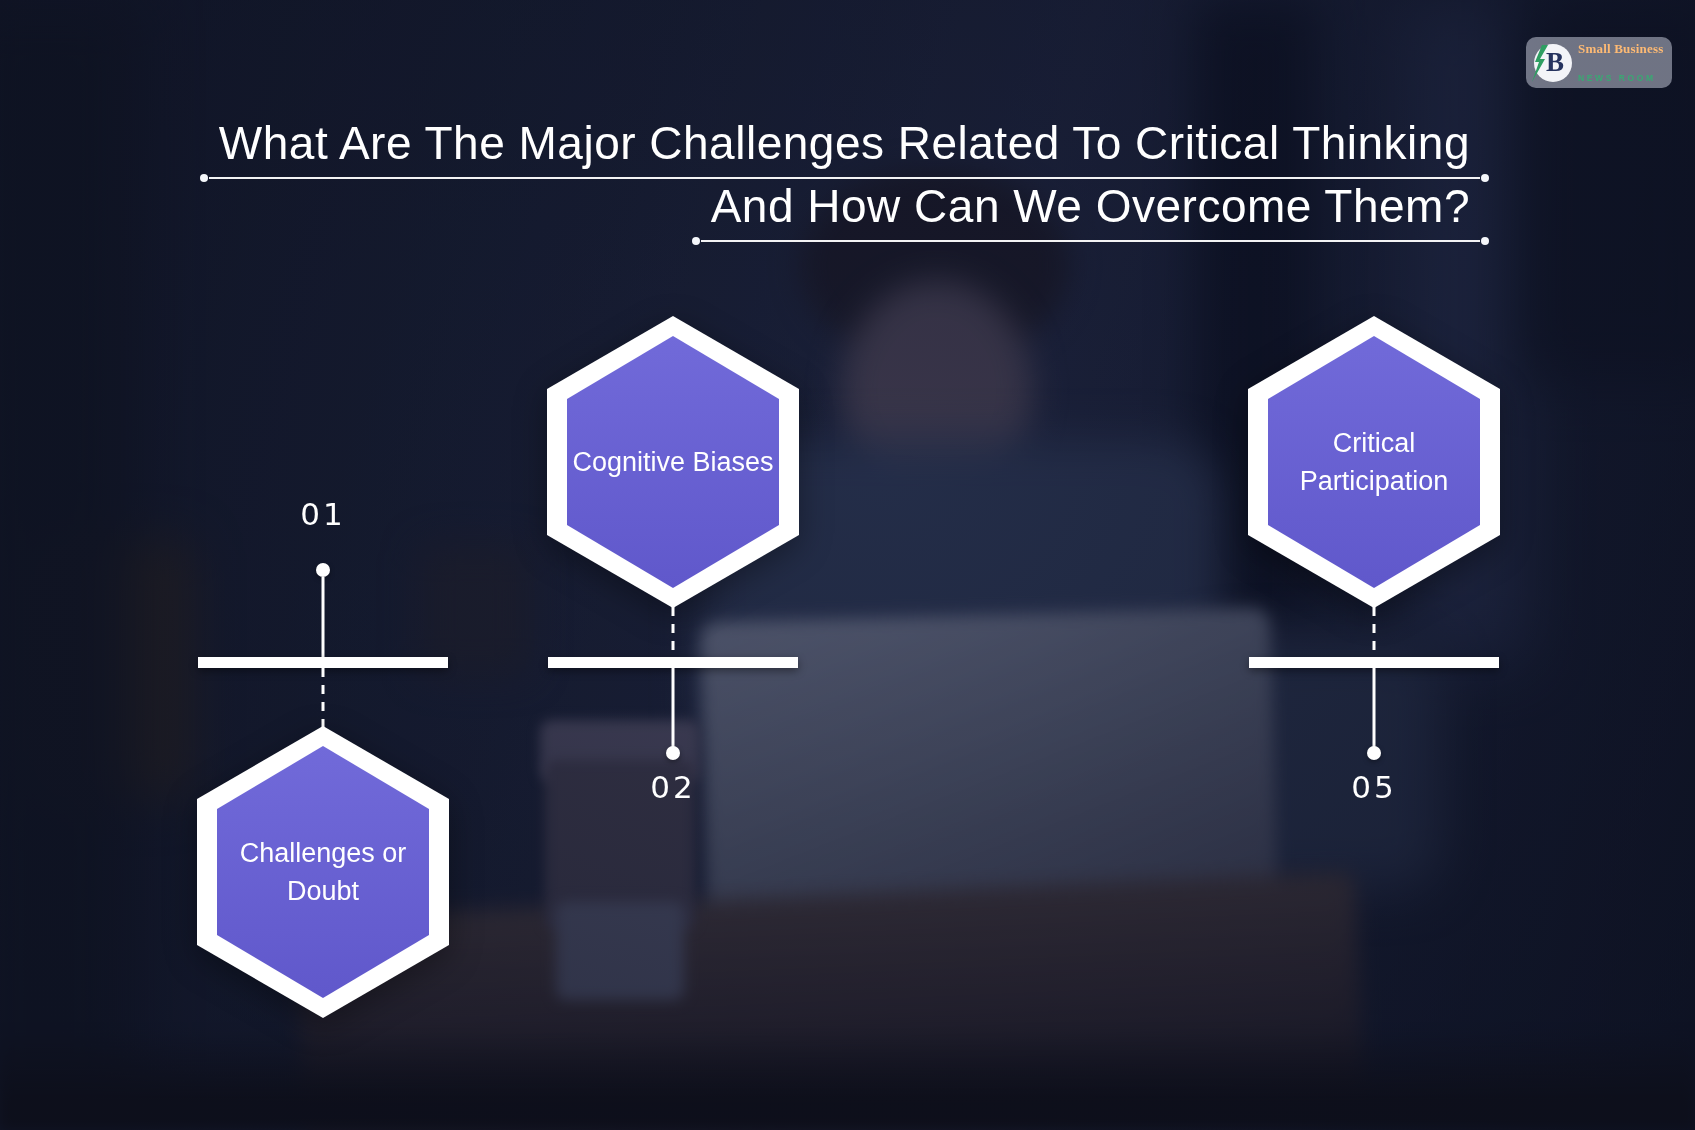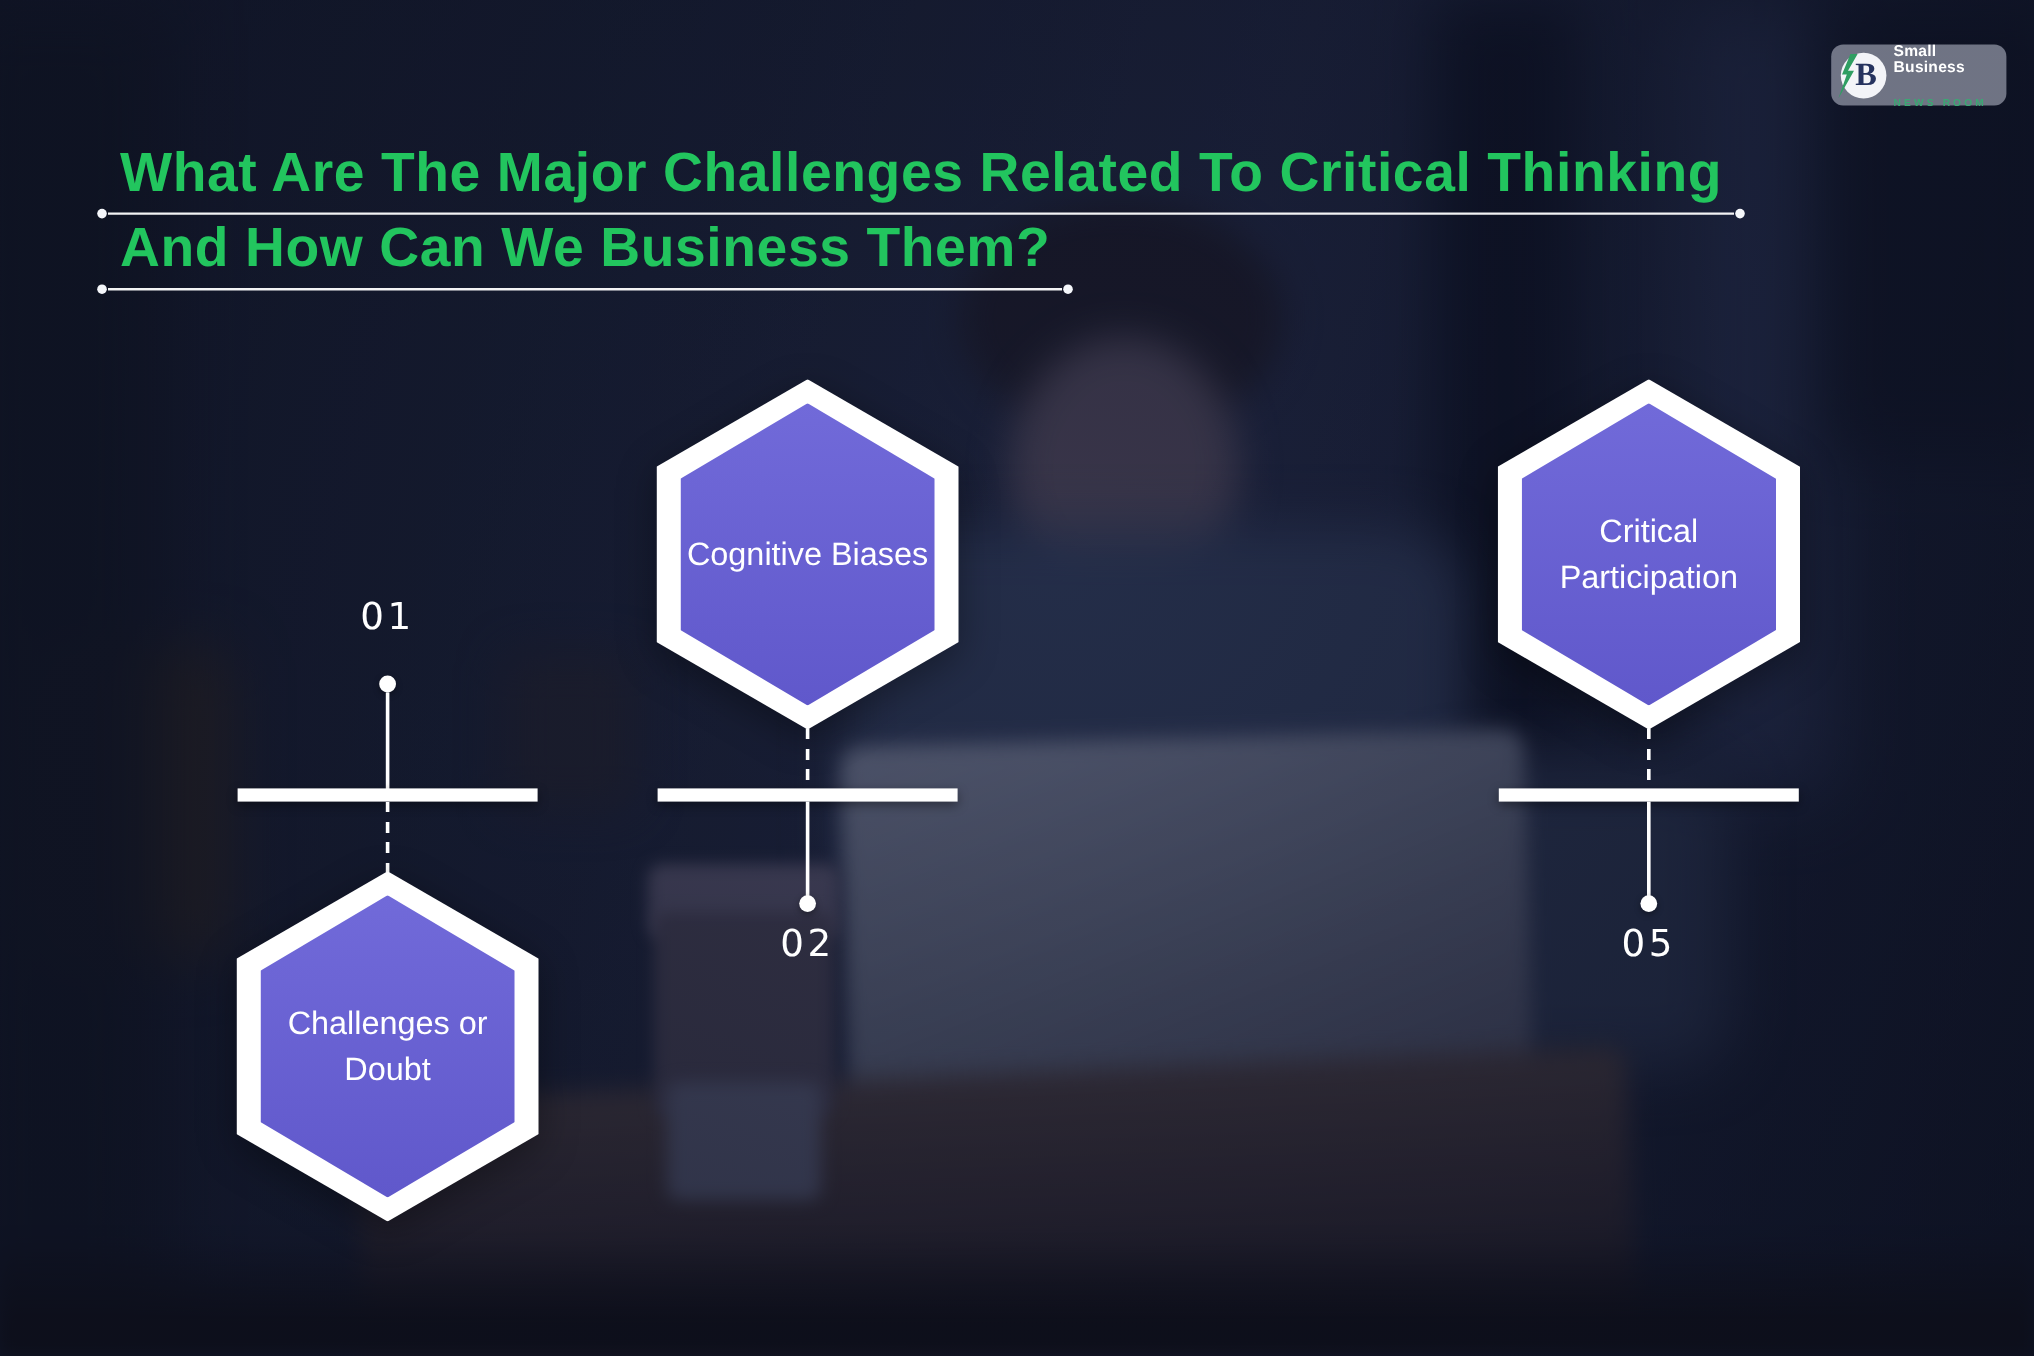--- a/index.html
+++ b/index.html
@@ -26,22 +26,22 @@
     background:linear-gradient(180deg,#4d3f41 0%,#3a2f35 45%,#1f1a24 100%);
     filter:blur(10px);transform:rotate(-2.5deg);border-radius:14px;}
   .ph-cup-lid{left:540px;top:720px;width:160px;height:62px;background:#5d5870;border-radius:12px;filter:blur(6px);}
   .ph-cup{left:545px;top:760px;width:150px;height:170px;background:#4a4456;border-radius:10px;filter:blur(6px);}
   .ph-cup-band{left:556px;top:902px;width:128px;height:98px;background:#5f617a;border-radius:10px;filter:blur(7px);}
   .ph-bottom{left:0;top:1030px;width:1695px;height:100px;background:linear-gradient(180deg,rgba(13,10,12,0) 0%,#0d0a0c 70%);filter:blur(6px);}
   .ph-overlay{inset:0;background:
      radial-gradient(ellipse at 52% 42%, rgba(30,36,64,0.08) 0%, rgba(13,17,33,0.5) 90%),
      rgba(17,22,42,0.32);}
   
-  .title{position:absolute;left:90px;top:116px;width:1390px;text-align:left;
-    color:#22c55e;font-size:46px;line-height:55px;font-weight:700;letter-spacing:.5px;}
+  .title{position:absolute;left:90px;top:116px;width:1390px;text-align:right;
+    color:#ffffff;font-size:46px;line-height:55px;font-weight:400;letter-spacing:.5px;}
   .title .tline{position:relative;display:inline-block;padding:0 10px 6px 10px;
     border-bottom:2.5px solid rgba(255,255,255,.95);}
   .title .tline::before,.title .tline::after{
     content:"";position:absolute;bottom:-5px;width:8px;height:8px;border-radius:50%;background:#f5f7fb;}
   .title .tline::before{left:-9px;}
   .title .tline::after{right:-9px;}
   
   .col{position:absolute;top:0;width:260px;height:1130px;}
   .c1{left:193px}.c2{left:543px}.c3{left:895px}.c4{left:1244px}
   .cx{position:absolute;left:50%;transform:translateX(-50%);}
@@ -68,21 +68,21 @@
   .hex-label{position:absolute;inset:40px 24px;display:flex;align-items:center;justify-content:center;
     text-align:center;color:#ffffff;font-size:27px;line-height:38px;font-weight:400;}
   
   .badge{position:absolute;left:1526px;top:37px;width:146px;height:51px;border-radius:10px;
     background:rgba(201,206,220,0.52);display:flex;align-items:center;padding-left:8px;box-sizing:border-box;}
   .badge-circle{position:relative;width:38px;height:38px;border-radius:50%;background:#f3f4f8;
     display:flex;align-items:center;justify-content:center;flex:0 0 auto;}
   .badge-monogram{font-family:"Liberation Serif",serif;font-weight:bold;font-size:27px;color:#26335f;margin-left:4px;}
   .badge-bolt{position:absolute;left:-3px;top:1px;}
   .badge-text{margin-left:6px;display:flex;flex-direction:column;line-height:1;}
-  .badge-top{font-size:13px;font-weight:bold;color:#ffffff;letter-spacing:.2px;}
+  .badge-top{font-size:13px;font-weight:bold;color:#fdba74;letter-spacing:.2px;font-family:Liberation Serif, serif;}
   .badge-bottom{font-size:8.5px;color:#3aa873;letter-spacing:2.6px;margin-top:19px;font-weight:bold;}
 </style>
 </head>
 <body>
 
 <div class="stage">
 
   <div>
     <div class="ph ph-base"></div>
     <div class="ph ph-window"></div>
@@ -99,21 +99,21 @@
     <div class="ph ph-cup-lid"></div>
     <div class="ph ph-cup"></div>
     <div class="ph ph-cup-band"></div>
     <div class="ph ph-left-dark"></div>
     <div class="ph ph-bottom"></div>
     <div class="ph ph-overlay"></div>
   </div>
 
   <div class="title">
     <div><span class="tline">What Are The Major Challenges Related To Critical Thinking</span></div>
-    <div><span class="tline">And How Can We Business Them?</span></div>
+    <div><span class="tline">And How Can We Overcome Them?</span></div>
   </div>
 
   <div class="col down c1">
     <div class="cx num">01</div>
     <div class="cx dot"></div>
     <div class="cx vline"></div>
     <div class="cx bar"></div>
     <div class="cx vdash"></div>
     <div class="cx hex">
       <div class="hex-outer"></div>

